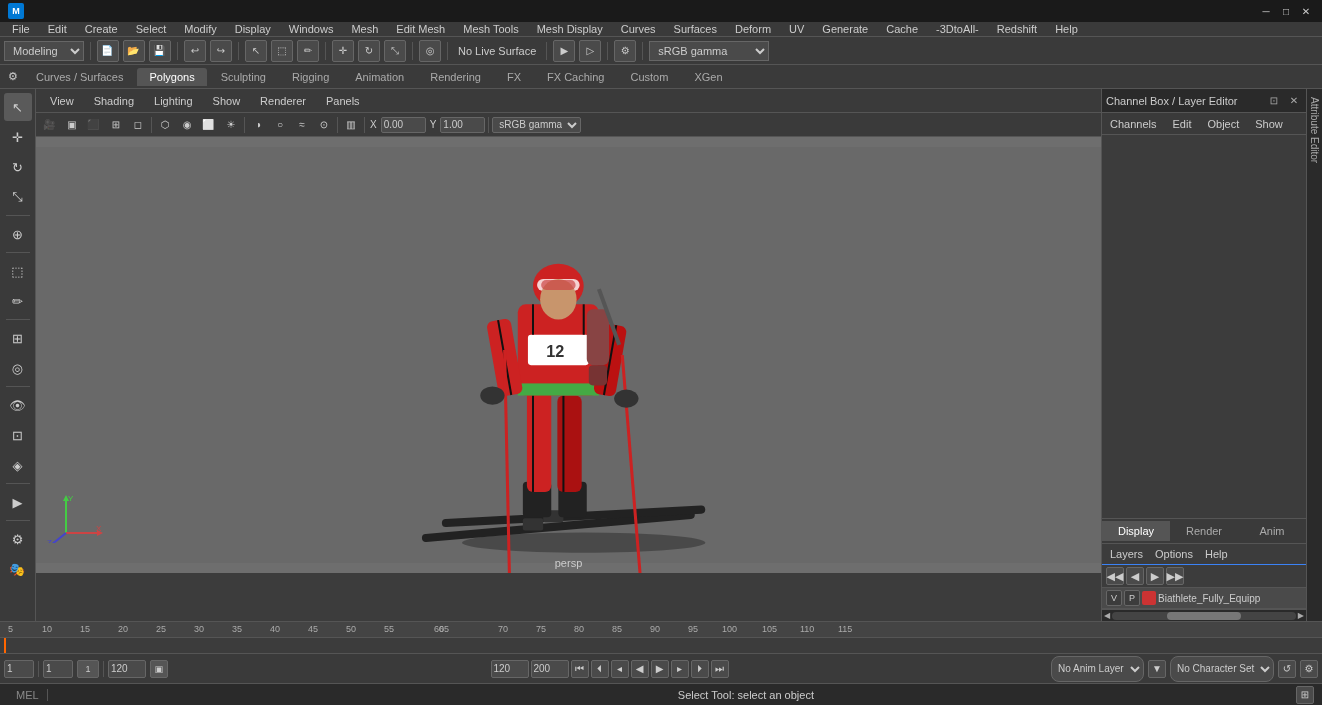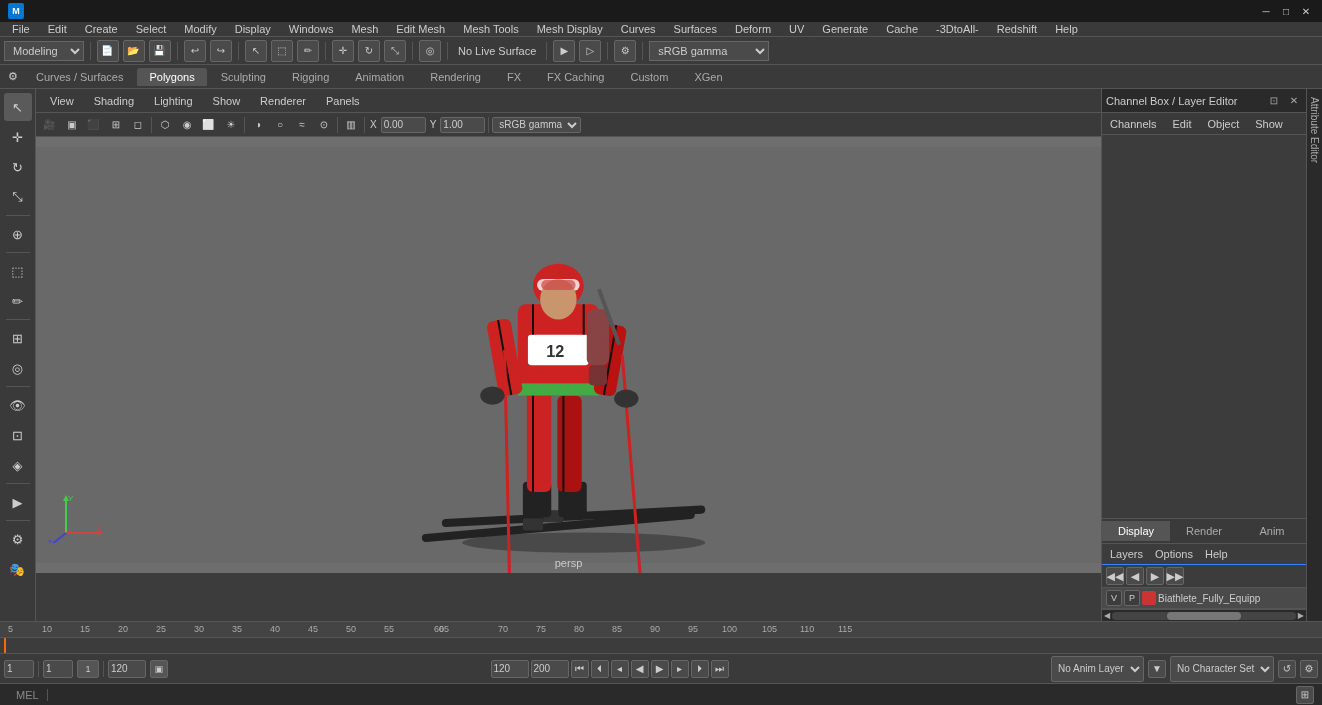--- a/index.html
+++ b/index.html
@@ -421,21 +421,21 @@
     }
     .bb-sep { width: 1px; height: 16px; background: #555; }
     .bb-btn {
       width: 18px; height: 18px;
       display: flex; align-items: center; justify-content: center;
       background: #4a4a4a; border: 1px solid #666;
       border-radius: 2px; cursor: pointer; font-size: 10px; color: #ccc;
     }
     .bb-select {
       height: 26px; background: #4a4a4a; border: 1px solid #666;
-      color: #ccc; font-size: 10px; padding: 0 2px; border-radius: 2px;
+      color: #ccc; font-size: 10px; padding: 0 2px; border-radius: 8px;
     }
     .bb-flex { flex: 1; }
 
     
     #playback-controls {
       display: flex; align-items: center; gap: 2px;
     }
 
     
     #status-bar {
@@ -908,16 +908,17 @@
     <select class="bb-select">
       <option>No Character Set</option>
     </select>
     <div class="bb-btn">↺</div>
     <div class="bb-btn">⚙</div>
   </div>
 
   <div id="status-bar">
     <span id="mel-label">MEL</span>
     <div style="flex:1;height:16px;background:#2a2a2a;"></div>
+    <span id="status-text" style="padding-left:8px;">Select Tool: select an object</span>
     <div id="status-icon">⊞</div>
   </div>
 
 </div>
 
 </body></html>

